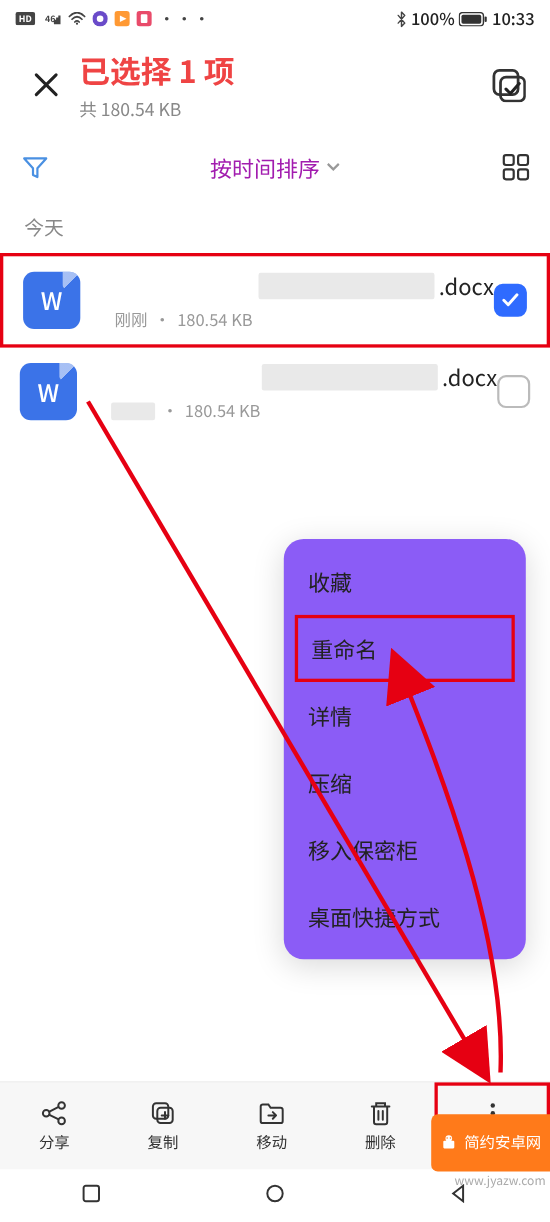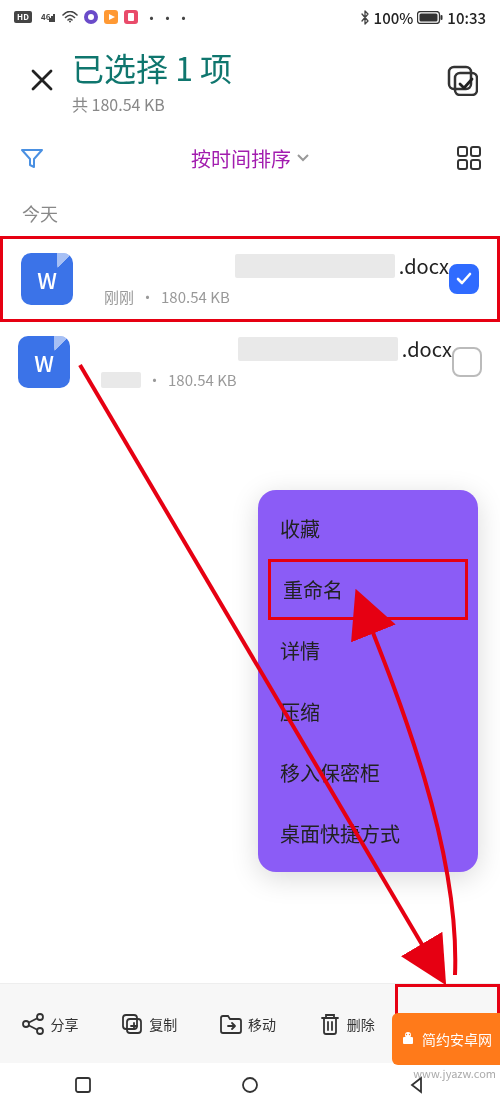--- a/index.html
+++ b/index.html
@@ -8,21 +8,21 @@
   
   .status-bar { height: 34px; display: flex; align-items: center; justify-content: space-between; padding: 0 14px; font-size: 15px; color: #222; }
   .status-left { display: flex; align-items: center; gap: 6px; }
   .status-ico { display: inline-flex; align-items: center; justify-content: center; }
   .status-right { display: flex; align-items: center; gap: 4px; font-weight: 500; }
 
   
   .header { display: flex; align-items: center; padding: 10px 18px 10px 18px; }
   .close-btn { width: 48px; height: 48px; display:flex; align-items:center; justify-content:center; }
   .header-text { flex: 1; margin-left: 6px; }
-  .header-title { font-size: 32px; font-weight: 400; color: #0f766e; }
+  .header-title { font-size: 28px; font-weight: 700; color: #ef4444; }
   .header-sub { font-size: 16px; color: #888; margin-top: 2px; }
   .select-all { width: 40px; height: 40px; display:flex; align-items:center; justify-content:center; }
 
   
   .sort-row { display: flex; align-items: center; padding: 8px 18px 8px 18px; height: 64px; }
   .filter-btn { width: 40px; display:flex; align-items:center; }
   .sort-label { flex:1; text-align:center; font-size: 20px; color:#a21caf; display:flex; align-items:center; justify-content:center; gap:6px; }
   .view-btn { width: 40px; display:flex; align-items:center; justify-content:flex-end; }
 
   
@@ -43,21 +43,21 @@
   .checkbox { width: 30px; height: 30px; border: 2px solid #bbb; border-radius: 8px; display:flex; align-items:center; justify-content:center; }
   .checkbox.checked { background:#2f6bff; border-color:#2f6bff; }
 
   
   .popup { position:absolute; right: 22px; top: 490px; width: 220px; background:#8b5cf6; border-radius: 18px; box-shadow: 0 6px 28px rgba(0,0,0,.15); padding: 8px 0; z-index:5; }
   .popup-item { padding: 16px 22px; font-size: 20px; color:#222; }
   .popup-item.highlight { margin: 0 10px; border: 3px solid #e60012; padding: 13px 12px; }
 
   
   .bottom-bar { position:absolute; left:0; right:0; bottom: 48px; height: 80px; background:#f7f7f7; display:flex; border-top:1px solid #eee; }
-  .bb-item { flex:1; display:flex; align-items:center; justify-content:center; gap:4px; font-size:14px; color:#333; }
+  .bb-item { flex:1; display:flex; flex-direction:column; align-items:center; justify-content:center; gap:4px; font-size:14px; color:#333; }
   .bb-item.highlight { border: 3px solid #e60012; }
 
   
   .nav-bar { position:absolute; left:0; right:0; bottom:0; height:48px; display:flex; align-items:center; justify-content:space-around; }
 
   
   .watermark { position:absolute; right:0; bottom:46px; background:#ff7a1a; color:#fff; font-size:14px; padding: 16px 8px; border-radius: 6px 0 0 6px; display:flex; align-items:center; gap:6px; z-index:20;}
   .wm-url { position:absolute; right:4px; bottom:30px; font-size:11px; color:#aaa; z-index:20; }
 
   

